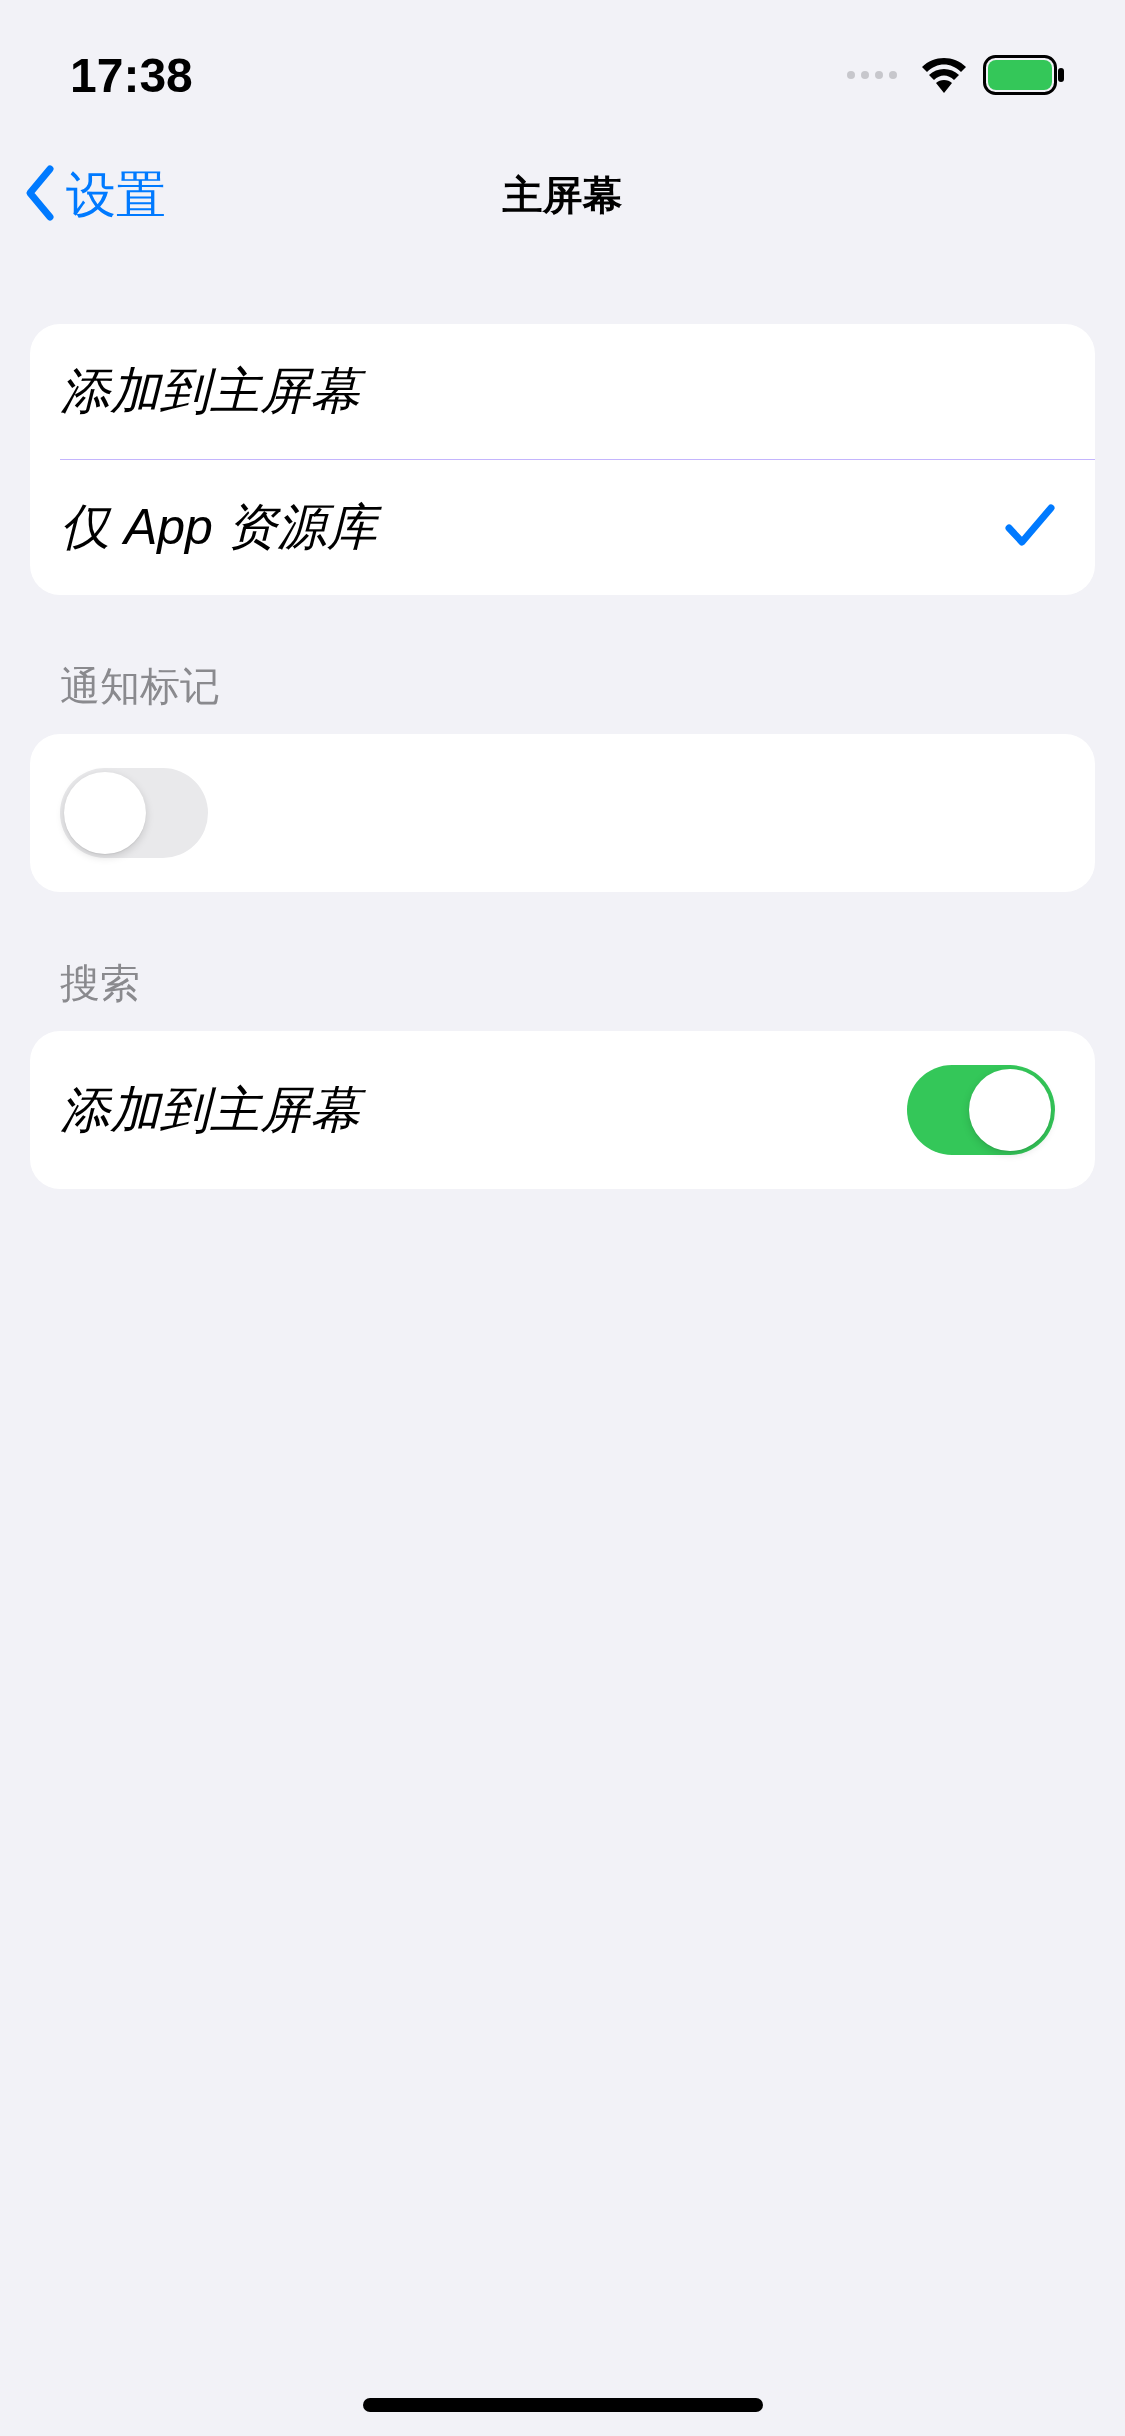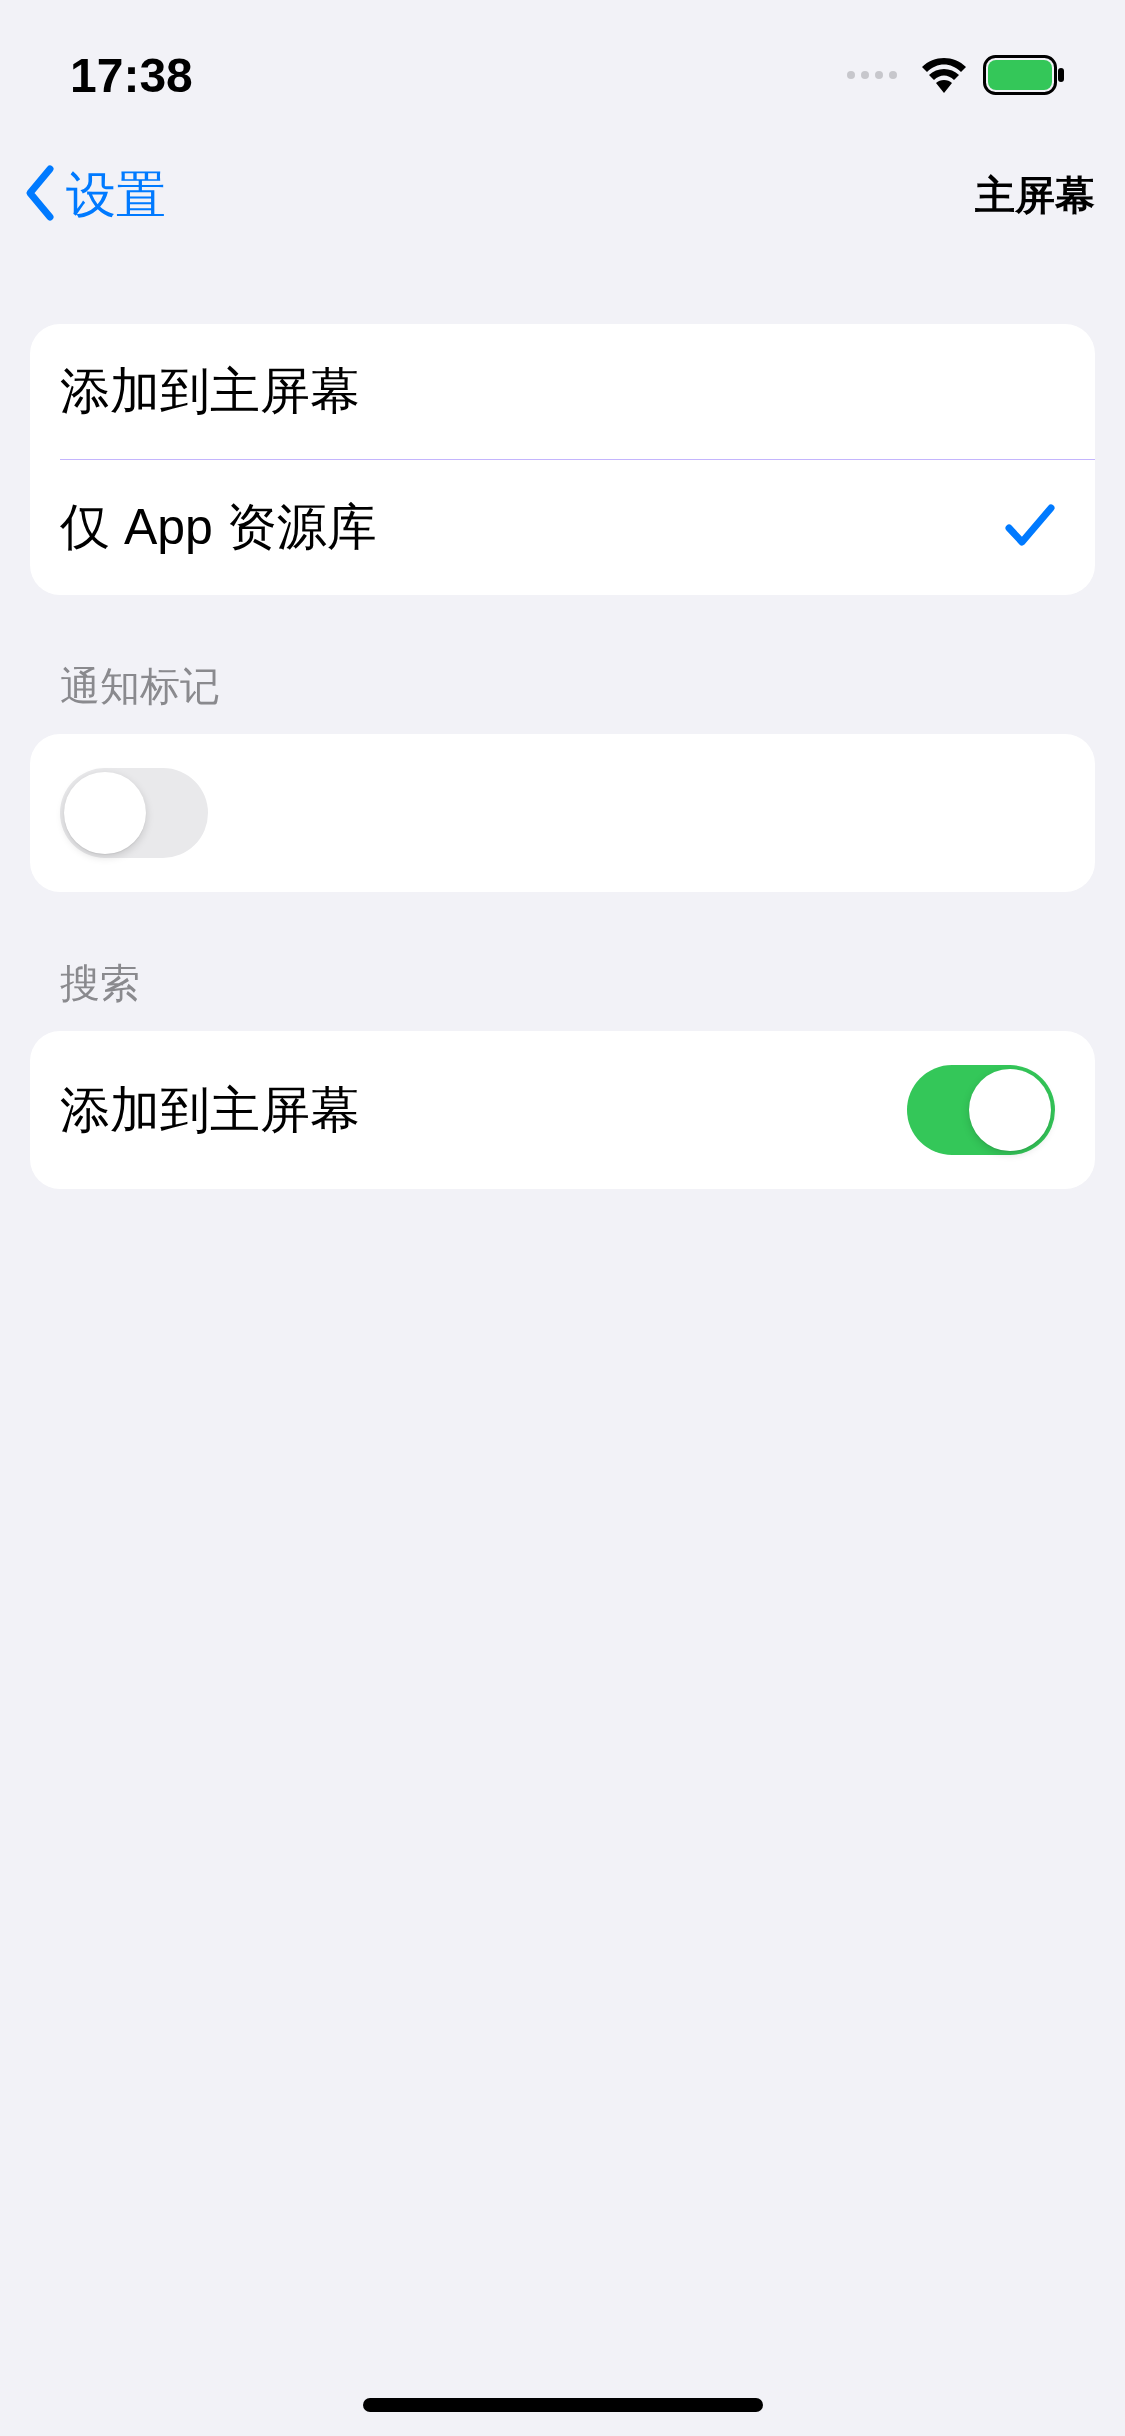--- a/index.html
+++ b/index.html
@@ -52,21 +52,21 @@
       display: block;
     }
     .battery-icon svg {
       width: 82px;
       height: 40px;
       display: block;
     }
     .nav-bar {
       display: flex;
       align-items: center;
-      justify-content: flex-end;
+      justify-content: center;
       height: 130px;
       position: relative;
       padding: 0 30px;
     }
     .nav-back {
       position: absolute;
       left: 20px;
       display: flex;
       align-items: center;
       color: #007aff;
@@ -102,20 +102,21 @@
       background: #ffffff;
       border-radius: 30px;
       overflow: hidden;
     }
     .row {
       display: flex;
       align-items: center;
       justify-content: space-between;
       padding: 34px 40px 34px 30px;
       min-height: 130px;
+      font-style: italic;
     }
     .row + .row {
       border-top: 1px solid #c4b5fd;
       margin-left: 30px;
       padding-left: 0;
     }
     .row-label {
       font-size: 50px;
       color: #000;
       letter-spacing: 0;

